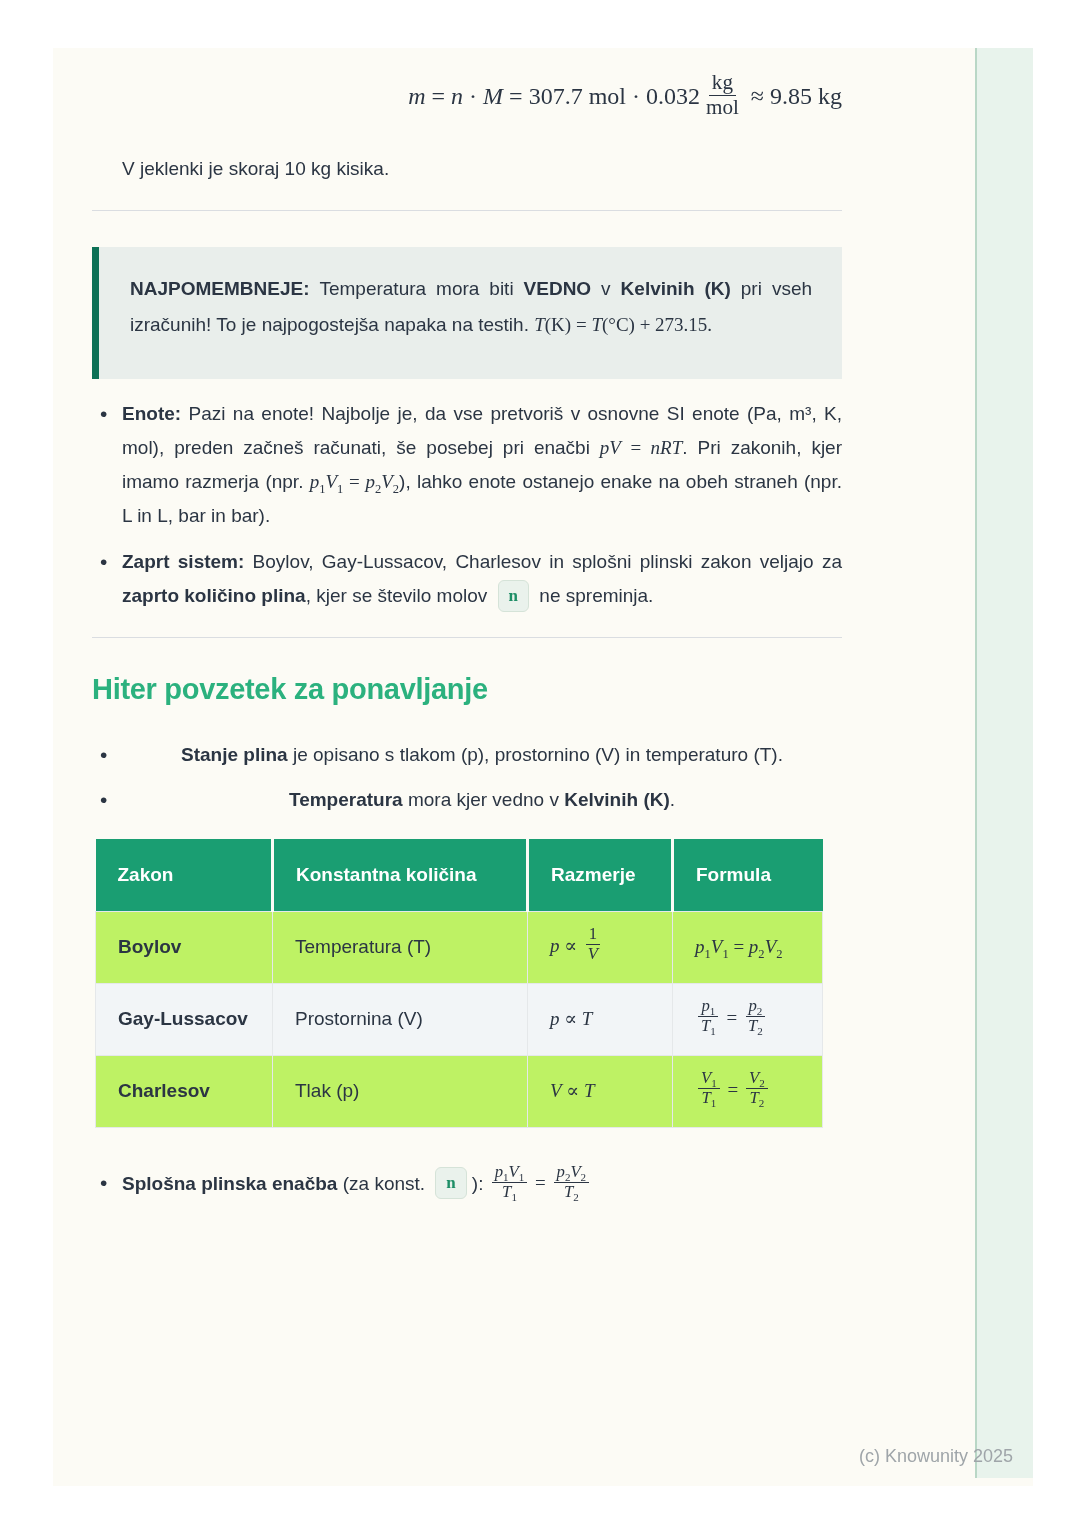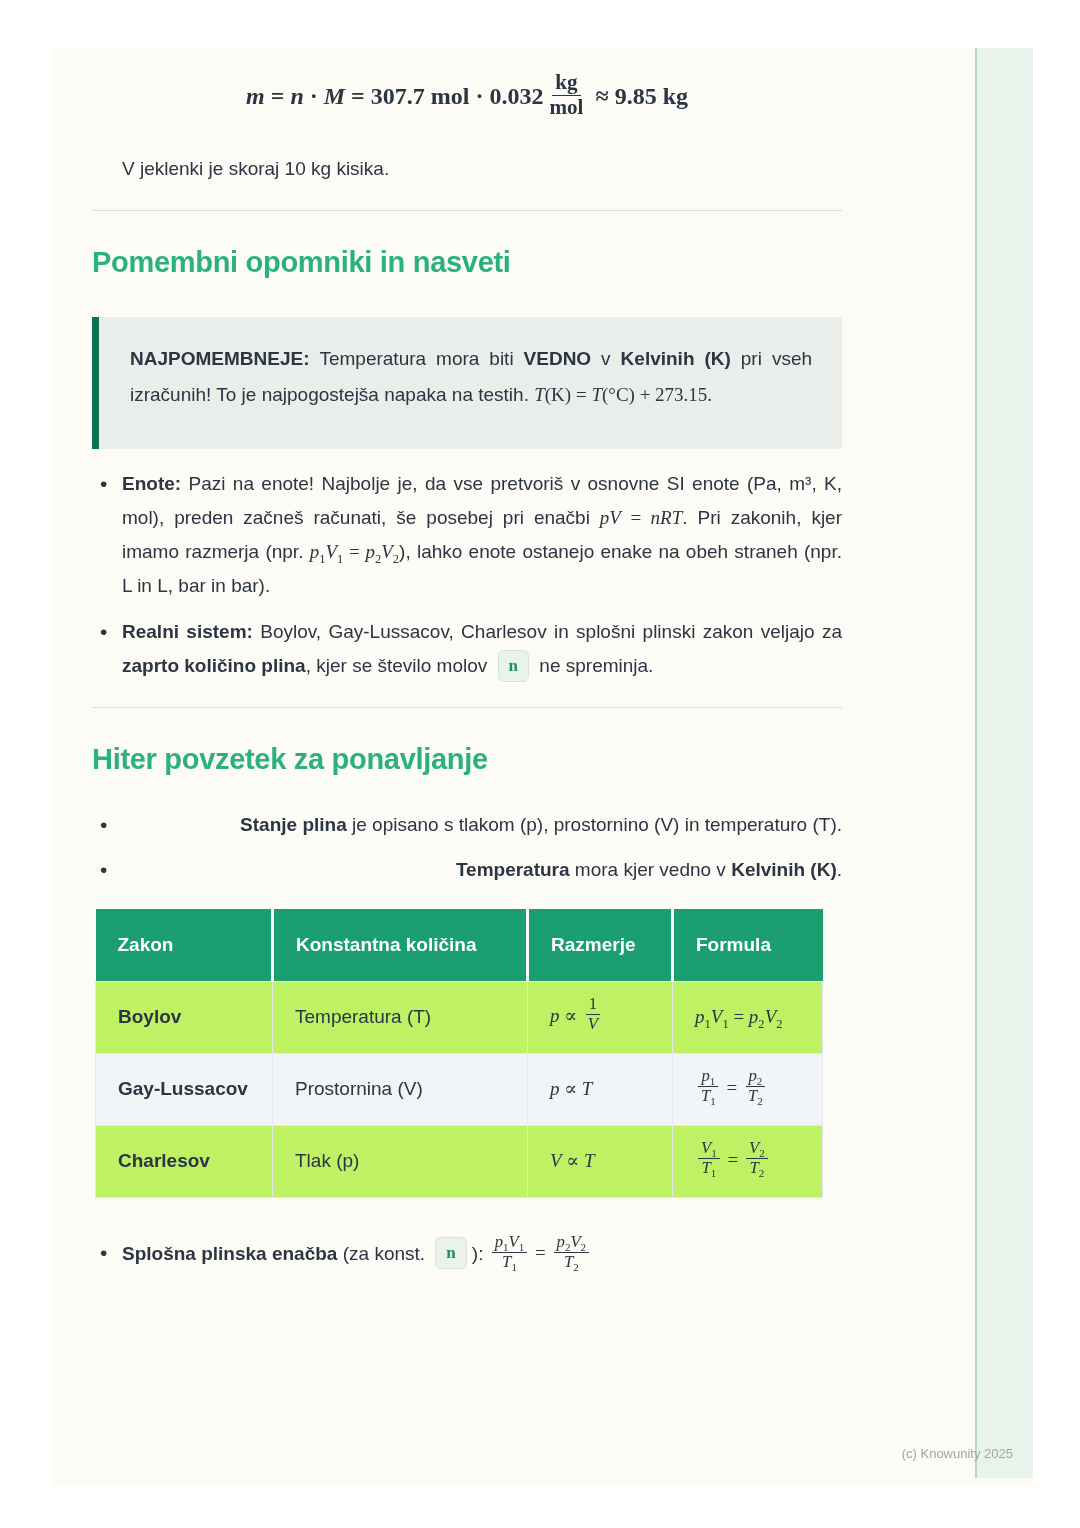--- a/index.html
+++ b/index.html
@@ -11,39 +11,39 @@
   *{box-sizing:border-box;}
   .page{position:absolute;left:53px;top:48px;width:980px;height:1438px;background:#fcfbf5;}
   .accent-strip{position:absolute;left:922px;top:0;width:58px;height:1430px;background:#e8f3ec;border-left:2px solid #b9d7c6;z-index:1;}
   .content{position:relative;margin-left:39px;width:750px;font-size:19px;line-height:34px;z-index:2;}
 
   .math{font-family:"Liberation Serif","DejaVu Serif",serif;}
   .it{font-style:italic;}
   sub{font-size:0.66em;line-height:0;}
   .b{font-weight:700;}
 
-  .top-formula{padding-top:26px;text-align:center;line-height:40px;font-weight:bold;}
+  .top-formula{padding-top:26px;text-align:right;line-height:40px;}
   .top-formula .math{font-size:24px;}
 
   .intro{margin:30px 0 0 30px;}
 
   hr.divider{border:none;border-top:1px solid #dadde1;margin:24px 0 0 0;width:750px;}
 
   h2.section-title{margin:32px 0 0 0;font-size:29px;line-height:38px;color:#2bb17e;font-weight:700;letter-spacing:-0.3px;}
 
   .callout{
     margin-top:36px;background:#e9eeeb;border-left:7px solid #0d7156;
     padding:24px 30px 36px 31px;line-height:36px;text-align:justify;
   }
 
   ul.blist{margin:18px 0 0 0;padding:0;list-style:none;}
   ul.blist li{position:relative;padding-left:30px;margin:0 0 12px 0;text-align:justify;line-height:34px;}
   ul.blist li::before{content:"\2022";position:absolute;left:8px;top:0;font-size:21px;color:#2b3543;}
   ul.blist.summary{margin-top:30px;}
-  ul.blist.summary li{text-align:right;margin-bottom:11px;}
+  ul.blist.summary li{text-align:center;margin-bottom:11px;}
   ul.blist.final{margin-top:38px;}
   ul.blist.final li{text-align:left;}
 
   .chip{
     display:inline-block;background:#eaf2ec;border:1px solid #d5e3d8;border-radius:6px;
     padding:0 10px;margin:0 5px;font-family:"Liberation Serif","DejaVu Serif",serif;
     font-weight:700;color:#1e8e66;font-size:17px;line-height:30px;vertical-align:1px;
   }
 
   .frac{display:inline-flex;flex-direction:column;align-items:center;vertical-align:middle;
@@ -56,48 +56,47 @@
     background:#1a9e72;color:#ffffff;font-size:19px;font-weight:700;text-align:left;
     padding:0 0 0 22px;height:72px;border-right:3px solid #fcfbf5;
   }
   table.laws-table th:last-child{border-right:none;}
   table.laws-table td{
     height:72px;padding:0 0 0 22px;border:1px solid #e5e8ea;background:#bef264;vertical-align:middle;
   }
   table.laws-table tbody tr:nth-child(2) td{background:#f2f5f7;}
   table.laws-table .math{font-size:19px;}
 
-  .copyright{position:absolute;right:20px;top:1398px;font-size:13px;color:#9fa5a9;z-index:3;}
+  .copyright{position:absolute;right:20px;top:1398px;font-size:18px;color:#9fa5a9;z-index:3;}
 </style>
 </head>
 <body>
 
 <div class="page">
   <div class="accent-strip"></div>
 
   <div class="content">
 
     <div class="top-formula"><span class="math"><span class="it">m</span><span> = </span><span class="it">n</span><span> · </span><span class="it">M</span><span> = 307.7 mol · 0.032</span><span class="frac">
             <span class="fnum"><span>kg</span></span>
             <span class="fden"><span>mol</span></span>
           </span><span> ≈ 9.85 kg</span></span></div>
 
     <p class="intro">V jeklenki je skoraj 10 kg kisika.</p>
 
     <hr class="divider">
 
-    <h2 class="section-title">Pomembni opomniki in nasveti</h2>
 
     <div class="callout">
       <span><span class="b">NAJPOMEMBNEJE: </span><span>Temperatura mora biti </span><span class="b">VEDNO</span><span> v </span><span class="b">Kelvinih (K)</span><span> pri vseh izračunih! To je najpogostejša napaka na testih. </span><span class="math"><span class="it">T</span><span>(K) = </span><span class="it">T</span><span>(°C) + 273.15.</span></span></span>
     </div>
 
     <ul class="blist">
       <li><span class="b">Enote: </span><span>Pazi na enote! Najbolje je, da vse pretvoriš v osnovne SI enote (Pa, m³, K, mol), preden začneš računati, še posebej pri enačbi </span><span class="math"><span class="it">pV</span><span> = </span><span class="it">nRT</span></span><span>. Pri zakonih, kjer imamo razmerja (npr. </span><span class="math"><span class="it">p</span><sub>1</sub><span class="it">V</span><sub>1</sub><span> = </span><span class="it">p</span><sub>2</sub><span class="it">V</span><sub>2</sub></span><span>), lahko enote ostanejo enake na obeh straneh (npr. L in L, bar in bar).</span></li>
-      <li><span class="b">Realni sistem: </span><span>Boylov, Gay-Lussacov, Charlesov in splošni plinski zakon veljajo za </span><span class="b">zaprto količino plina</span><span>, kjer se število molov </span><span class="chip">n</span><span> ne spreminja.</span></li>
+      <li><span class="b">Zaprt sistem: </span><span>Boylov, Gay-Lussacov, Charlesov in splošni plinski zakon veljajo za </span><span class="b">zaprto količino plina</span><span>, kjer se število molov </span><span class="chip">n</span><span> ne spreminja.</span></li>
     </ul>
 
     <hr class="divider">
 
     <h2 class="section-title">Hiter povzetek za ponavljanje</h2>
 
     <ul class="blist summary">
       <li><span class="b">Stanje plina</span><span> je opisano s tlakom (p), prostornino (V) in temperaturo (T).</span></li>
       <li><span class="b">Temperatura</span><span> mora kjer vedno v </span><span class="b">Kelvinih (K)</span><span>.</span></li>
     </ul>

